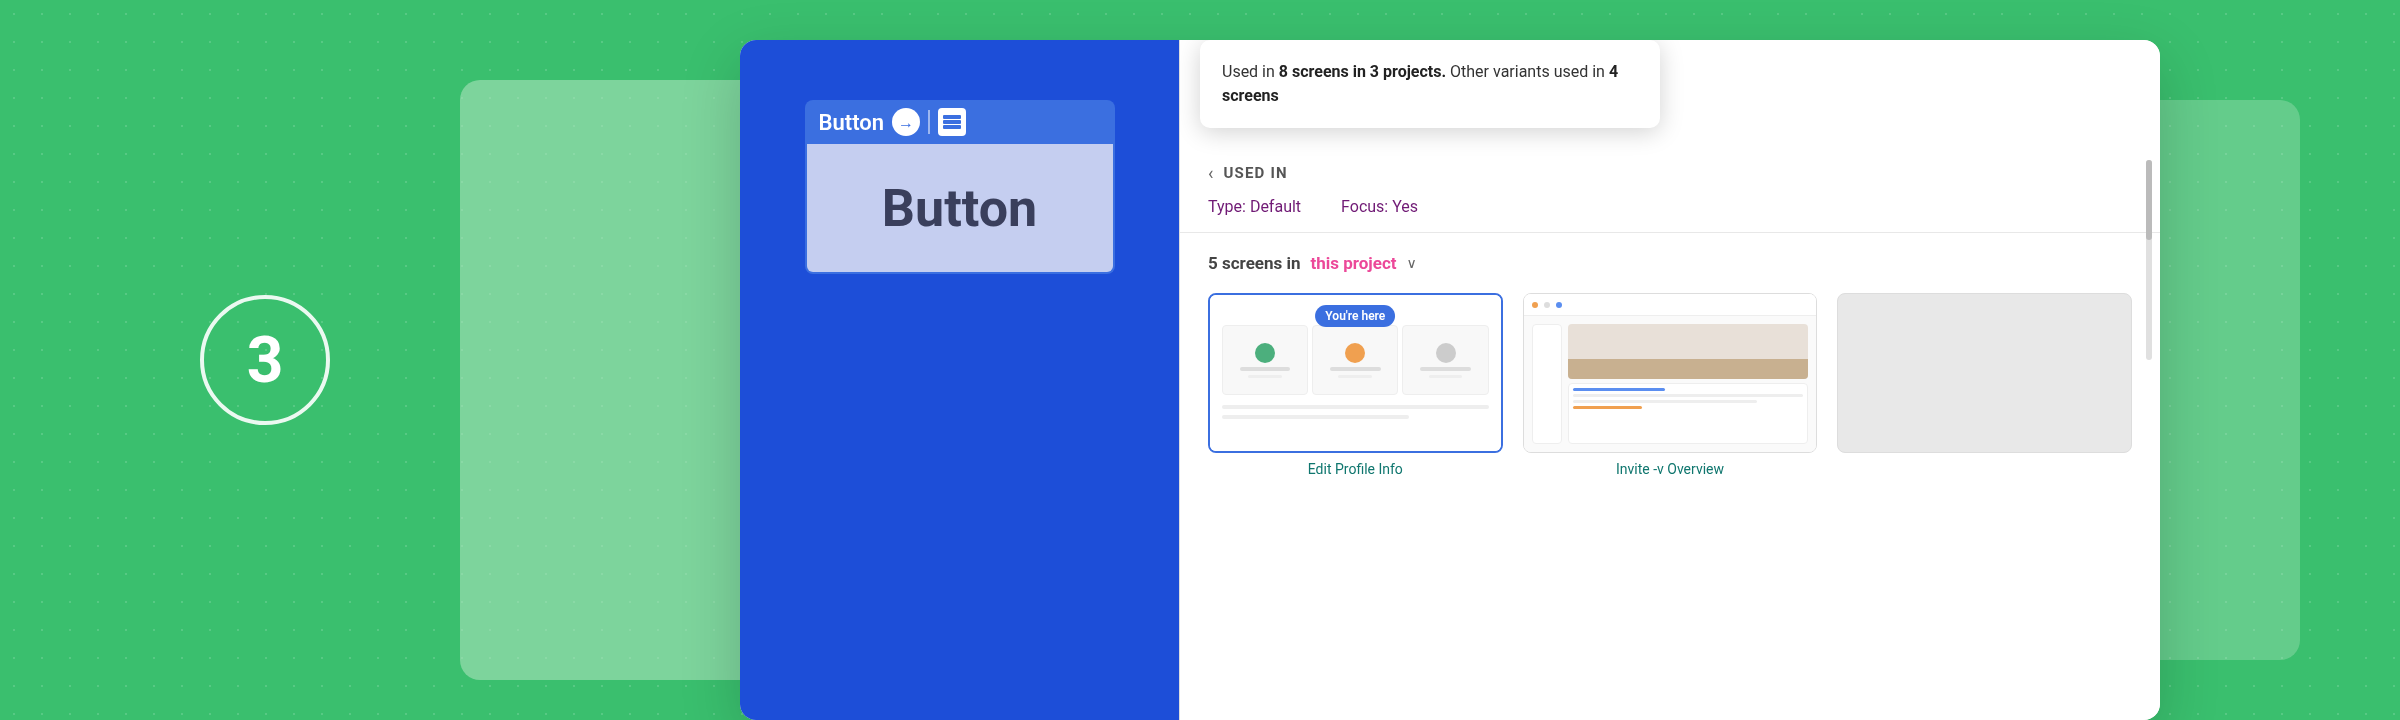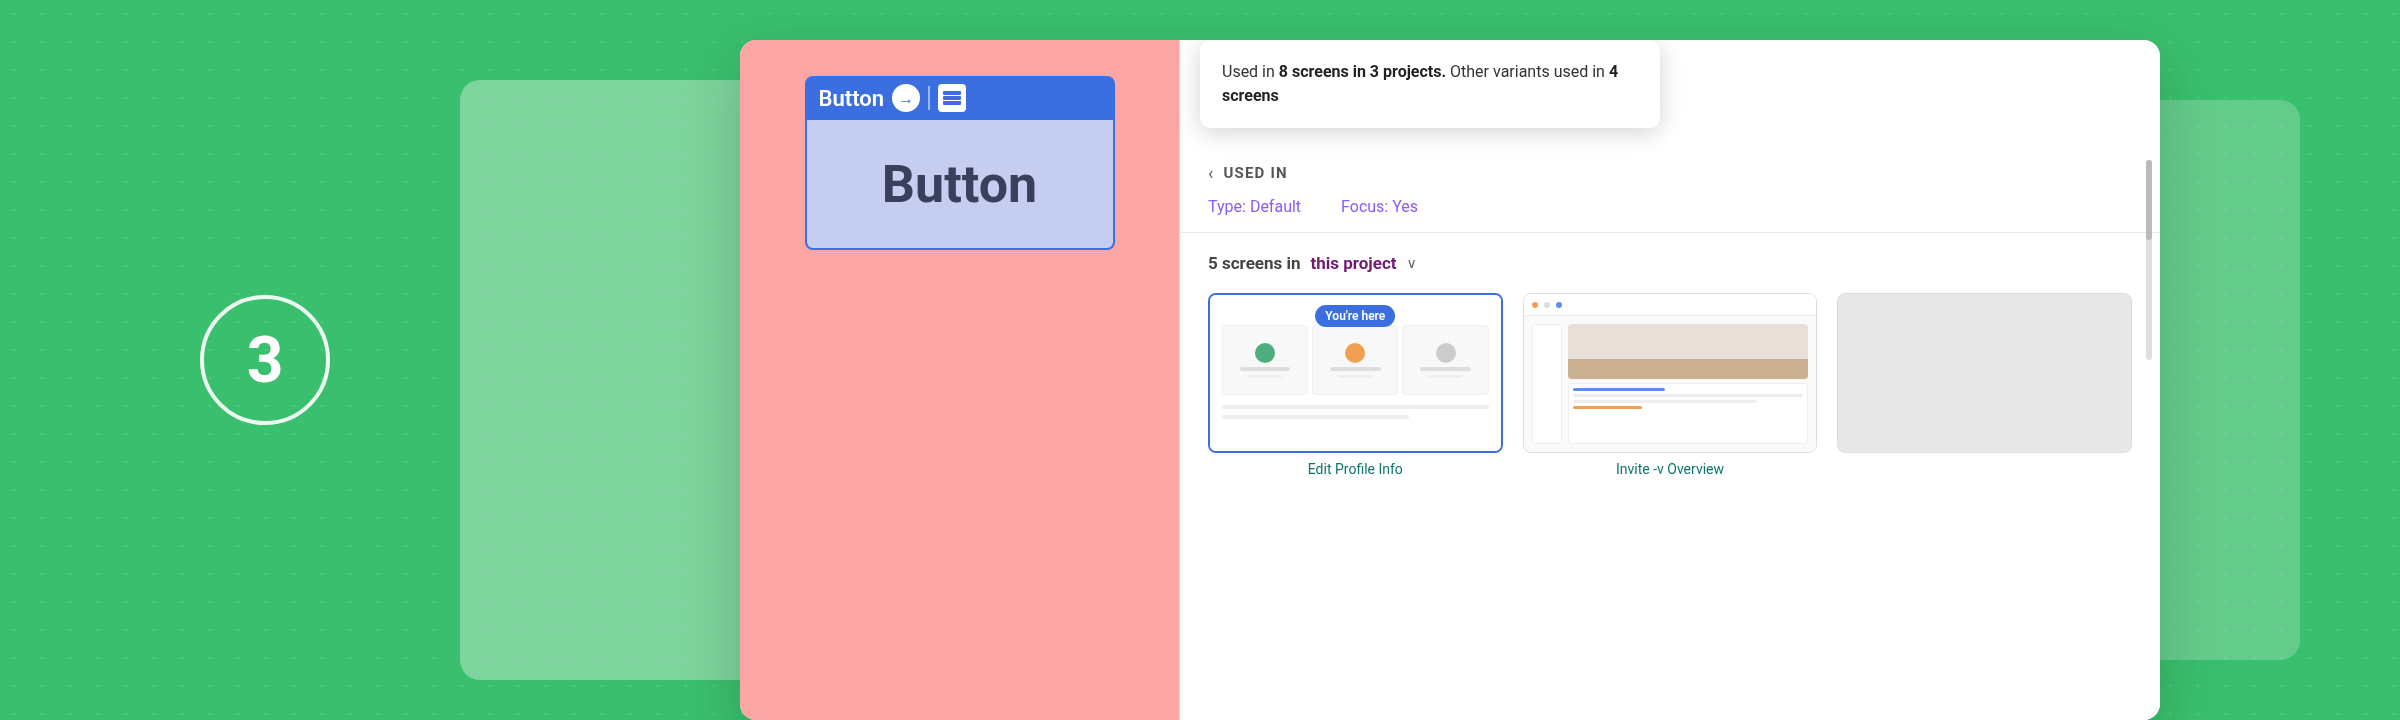--- a/index.html
+++ b/index.html
@@ -85,27 +85,27 @@
       box-shadow: 0 20px 60px rgba(0,0,0,0.18);
     }
 
     
     .button-selection-area {
       position: absolute;
       left: 0;
       top: 0;
       width: 440px;
       height: 680px;
-      background: #fca5a5;
+      background: #1d4ed8;
       border-right: 1px solid #ddd;
       display: flex;
       flex-direction: column;
       align-items: center;
       justify-content: flex-start;
-      padding-top: 36px;
+      padding-top: 60px;
     }
 
     
     .component-toolbar {
       display: flex;
       align-items: center;
       background: #3b6fe0;
       border-radius: 8px 8px 0 0;
       padding: 8px 14px;
       gap: 8px;
@@ -228,21 +228,21 @@
       font-size: 15px;
       font-weight: 700;
       color: #555;
       letter-spacing: 0.08em;
       text-transform: uppercase;
     }
 
     .panel-meta {
       display: flex;
       gap: 40px;
-      color: #8b5cf6;
+      color: #701a75;
       font-size: 16px;
     }
 
     
     .screens-section {
       padding: 20px 28px;
     }
 
     .screens-header {
       display: flex;
@@ -252,21 +252,21 @@
       font-size: 17px;
       color: #444;
     }
 
     .screens-count {
       font-weight: 700;
     }
 
     .screens-project {
       font-weight: 700;
-      color: #701a75;
+      color: #ec4899;
     }
 
     .dropdown-arrow {
       color: #666;
       font-size: 14px;
     }
 
     
     .thumbnails-grid {
       display: grid;

